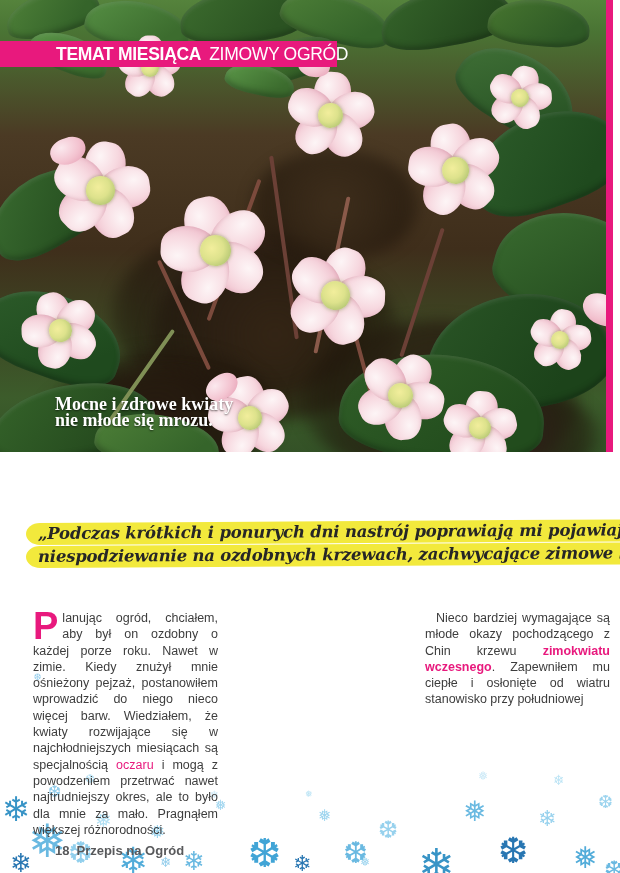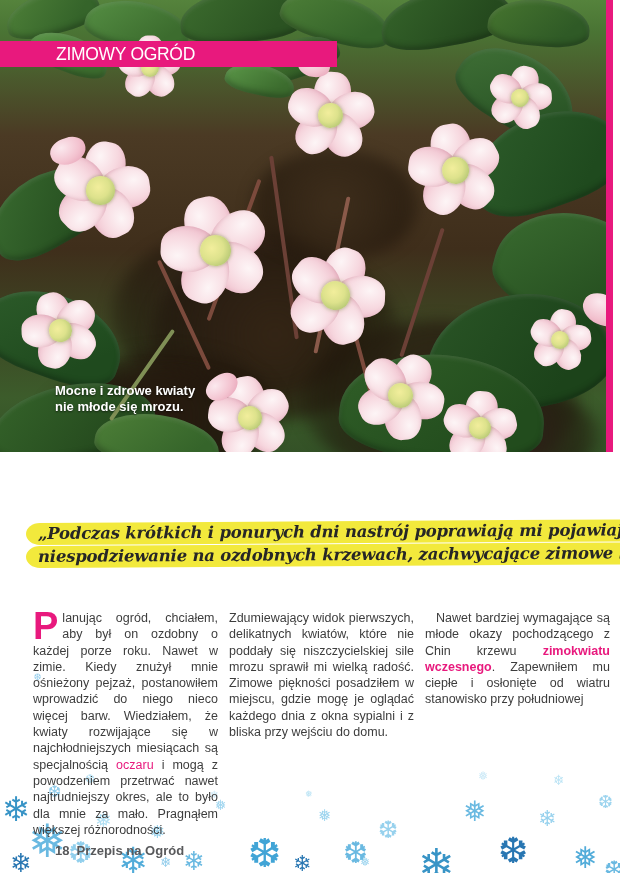--- a/index.html
+++ b/index.html
@@ -37,23 +37,24 @@
   .banner{
     position:absolute; left:0; top:41px; width:337px; height:26px; z-index:12;
     display:flex; align-items:center; box-sizing:border-box; padding-left:56px;
     color:#ffffff; font-size:17.5px; letter-spacing:-0.3px; white-space:nowrap;
   }
   .banner .b1{font-weight:bold; margin-right:8px;}
   
   .stripe{position:absolute; left:606px; top:0; width:7px; height:452px;}
   
   .caption{
-    position:absolute; left:55px; top:383px; z-index:12; color:#ffffff;
-    font-weight:bold; font-size:13px; line-height:15.5px;
+    position:absolute; left:55px; top:397px; z-index:12; color:#ffffff;
+    font-weight:bold; font-size:18px; line-height:15.5px;
     text-shadow:0 1px 2px rgba(0,0,0,.6);
+    font-family:Liberation Serif, serif;
   }
   
   .headline{
     position:absolute; left:33px; top:450px; width:570px; margin:0;
     font-size:45px; font-weight:bold; color:#1d1d1d; letter-spacing:-1.5px;
     line-height:56px; white-space:nowrap;
   }
   
   .quote{position:absolute; left:26px; top:521px; width:568px; text-align:center; z-index:2;}
   .quote-line{margin-bottom:1px;}
@@ -230,40 +231,40 @@
       </div>
       <div class="bud" style="left: 582px; top: 295px; width: 42px; height: 30px; transform: rotate(25deg);"></div>
       <div class="bud" style="left: 50px; top: 138px; width: 36px; height: 26px; transform: rotate(-20deg);"></div>
       <div class="bud" style="left: 298px; top: 55px; width: 32px; height: 22px; transform: rotate(10deg);"></div>
       <div class="bud" style="left: 205px; top: 375px; width: 34px; height: 24px; transform: rotate(-35deg);"></div>
     </div>
 
   <div class="stripe" id="stripe" style="background: rgb(232, 25, 125);"></div>
 
   <div class="banner" id="banner" style="background: rgb(232, 25, 125);">
+    <span class="b1">TEMAT MIESIĄCA</span>
     <span class="b2">ZIMOWY OGRÓD</span>
   </div>
 
 
   <div class="quote">
     <div class="quote-line"><span class="hl" style="background: rgb(242, 233, 60);">„Podczas krótkich i ponurych dni nastrój poprawiają mi pojawiające się</span></div>
     <div class="quote-line"><span class="hl" style="background: rgb(242, 233, 60);">niespodziewanie na ozdobnych krzewach, zachwycające zimowe kwiaty”</span></div>
   </div>
 
   <div class="author">Andrzej Adamczyk, Antonin</div>
 
   <div class="columns">
     <div class="col">
       <p><span class="dropcap accent" style="color: rgb(232, 25, 125);">P</span><span>lanując ogród, chciałem, aby był on ozdobny o każdej porze roku. Nawet w zimie. Kiedy znużył mnie ośnieżony pejzaż, postanowiłem wprowadzić do niego nieco więcej barw. Wiedziałem, że kwiaty rozwijające się w najchłodniejszych miesiącach są specjalnością </span><span class="accent" style="color: rgb(232, 25, 125);">oczaru</span><span> i mogą z powodzeniem przetrwać nawet najtrudniejszy okres, ale to było dla mnie za mało. Pragnąłem większej różnorodności.</span></p>
     </div>
     <div class="col">
-      <p>Zdumiewający widok pierwszych, delikatnych kwiatów, które nie poddały się niszczycielskiej sile mrozu sprawił mi wielką radość. Zimowe piękności posadziłem w miejscu, gdzie mogę je oglądać każdego dnia z okna sypialni i z bliska przy wejściu do domu.</p>
     </div>
     <div class="col">
-      <p class="indent"><span>Nawet bardziej wymagające są młode okazy pochodzącego z Chin krzewu </span><span class="accent accent-bold" style="color: rgb(232, 25, 125);">zimokwiatu wczesnego</span><span>. Zapewniłem mu ciepłe i osłonięte od wiatru stanowisko przy południowej</span></p>
+      <p class="indent"><span>Nieco bardziej wymagające są młode okazy pochodzącego z Chin krzewu </span><span class="accent accent-bold" style="color: rgb(232, 25, 125);">zimokwiatu wczesnego</span><span>. Zapewniłem mu ciepłe i osłonięte od wiatru stanowisko przy południowej</span></p>
     </div>
   </div>
 
   <div class="flakes" id="flakes">
       <span class="flake" style="left: 2px; top: 792px; font-size: 34px; color: rgb(46, 143, 196); opacity: 0.95;">❄</span>
       <span class="flake" style="left: 28px; top: 818px; font-size: 46px; color: rgb(90, 178, 222); opacity: 0.9;">❅</span>
       <span class="flake" style="left: 68px; top: 838px; font-size: 30px; color: rgb(140, 205, 236); opacity: 0.95;">❆</span>
       <span class="flake" style="left: 10px; top: 850px; font-size: 26px; color: rgb(29, 111, 174); opacity: 0.95;">❄</span>
       <span class="flake" style="left: 95px; top: 810px; font-size: 20px; color: rgb(168, 220, 242); opacity: 0.9;">❅</span>
       <span class="flake" style="left: 48px; top: 784px; font-size: 16px; color: rgb(127, 196, 232); opacity: 0.85;">❆</span>

